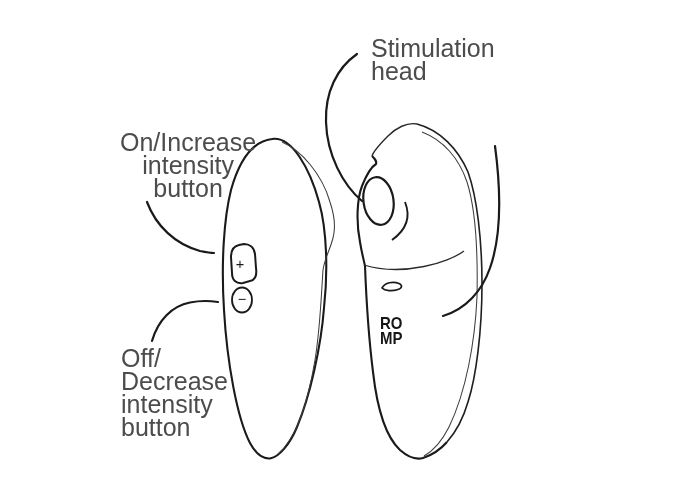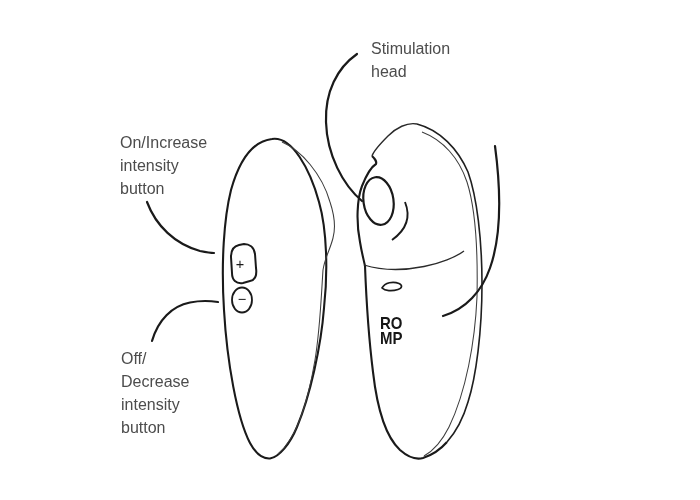--- a/index.html
+++ b/index.html
@@ -1,19 +1,19 @@
 <!DOCTYPE html>
 <html><head>
 <meta charset="utf-8">
 <style>
   html,body{margin:0;padding:0;background:#fff;}
   #stage{position:relative;width:700px;height:500px;background:#ffffff;overflow:hidden;
          font-family:"Liberation Sans",sans-serif;}
   svg{position:absolute;left:0;top:0;}
-  .label{position:absolute;white-space:pre-line;font-size:16px;line-height:23px;
+  .label{position:absolute;white-space:pre-line;font-size:25px;line-height:23px;
          color:#4c4c4c;}
   .brand{position:absolute;font-weight:bold;font-size:15px;line-height:13px;
          color:#161616;letter-spacing:0px;transform:scaleY(1.1);transform-origin:top left;}
   .btnglyph{position:absolute;color:#1a1a1a;font-size:14.5px;line-height:14px;width:12px;text-align:center;}
 </style>
 </head>
 <body>
 
 <div id="stage">
   <svg width="700" height="500" viewBox="0 0 700 500">
@@ -39,21 +39,21 @@
     <g fill="none" stroke="#1a1a1a" stroke-width="2.2" stroke-linecap="round">
       <path d="M 357,54 C 337,68 325,92 326,122 C 327,155 343,185 362,201"></path>
       <path d="M 495,146 C 501,191 501,237 490,268 C 482,291 466,309 443,316"></path>
       <path d="M 147,202 C 156,226 175,244 200,251 C 205,252 210,253 214,253"></path>
       <path d="M 152,341 C 158,320 172,306 190,302.5 C 200,300.5 210,300.8 218,302"></path>
     </g>
   </svg>
 
   <div class="label" style="left:371px;top:37px;">Stimulation
 head</div>
-  <div class="label" style="left:120px;top:131px;">On/Increase
+  <div class="label" style="left:120px;top:131px;text-align:center;">On/Increase
 intensity
 button</div>
   <div class="label" style="left:121px;top:347px;">Off/
 Decrease
 intensity
 button</div>
 
   <div class="brand" style="left:380px;top:316px;white-space:pre-line;">RO
 MP</div>
 

